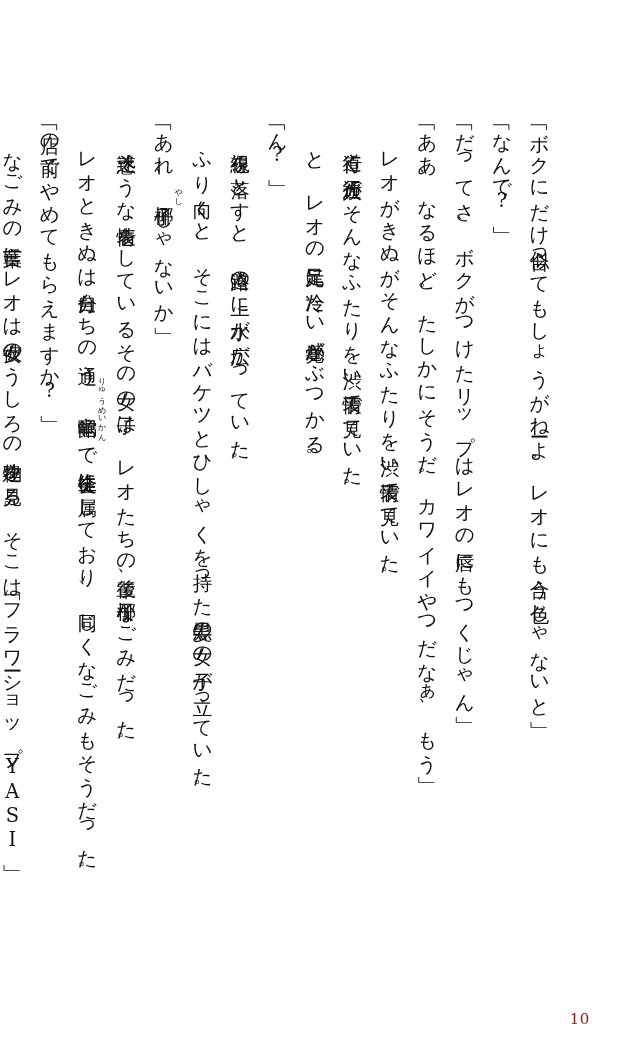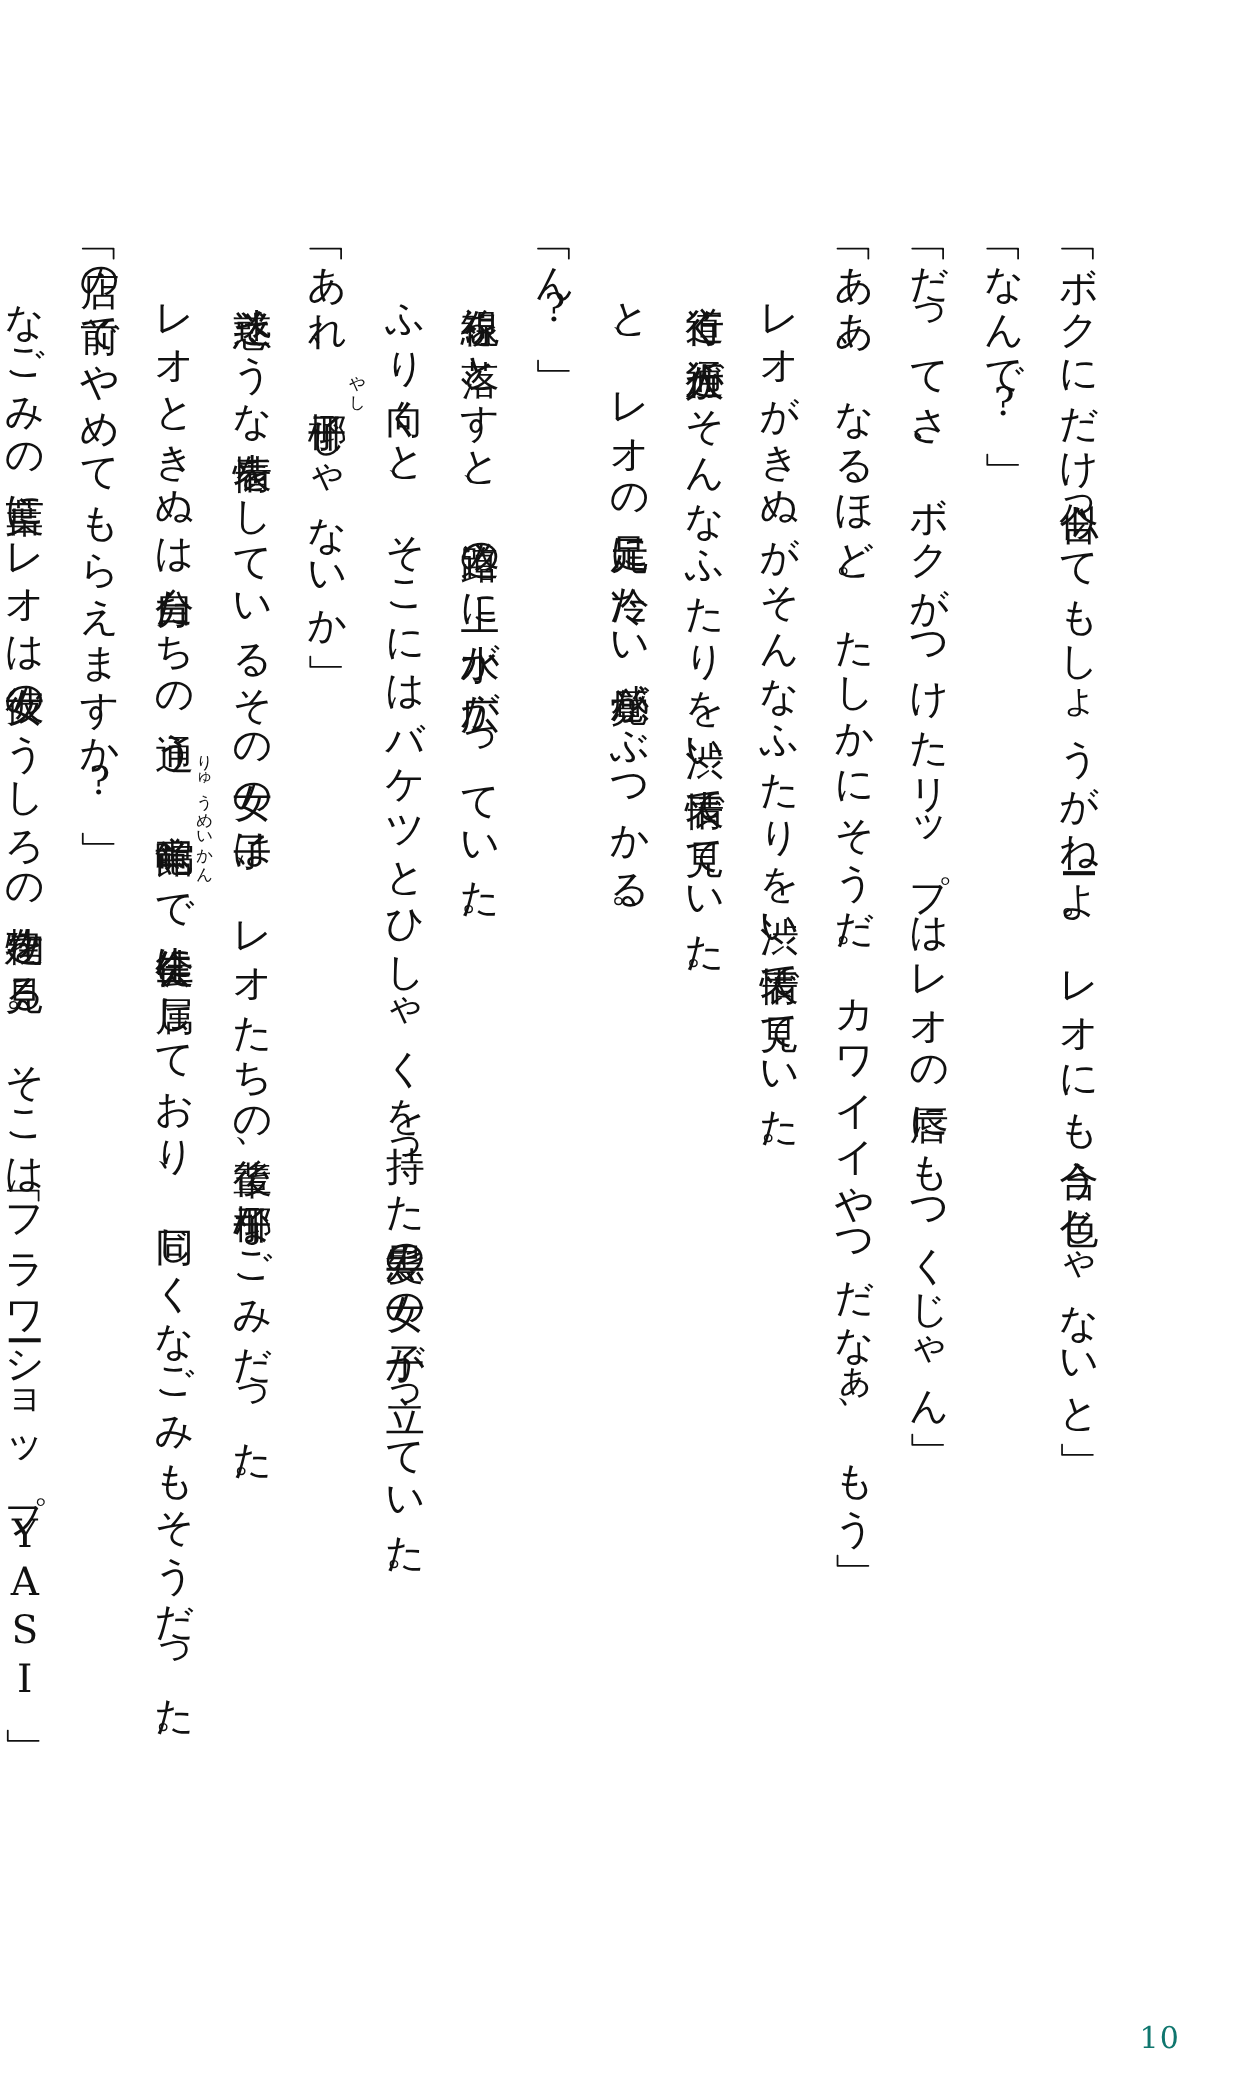--- a/index.html
+++ b/index.html
@@ -59,21 +59,21 @@
     letter-spacing: 0;
     line-height: 1;
   }
 
   #page-number {
     position: absolute;
     right: 36px;
     bottom: 22px;
     font-size: 15px;
     font-family: "DejaVu Serif", "Liberation Serif", serif;
-    color: #0f766e;
+    color: #7f1d1d;
     letter-spacing: 0.04em;
   }
 </style>
 </head>
 <body>
 
 <div id="page">
 
   <div id="text-block">
 

